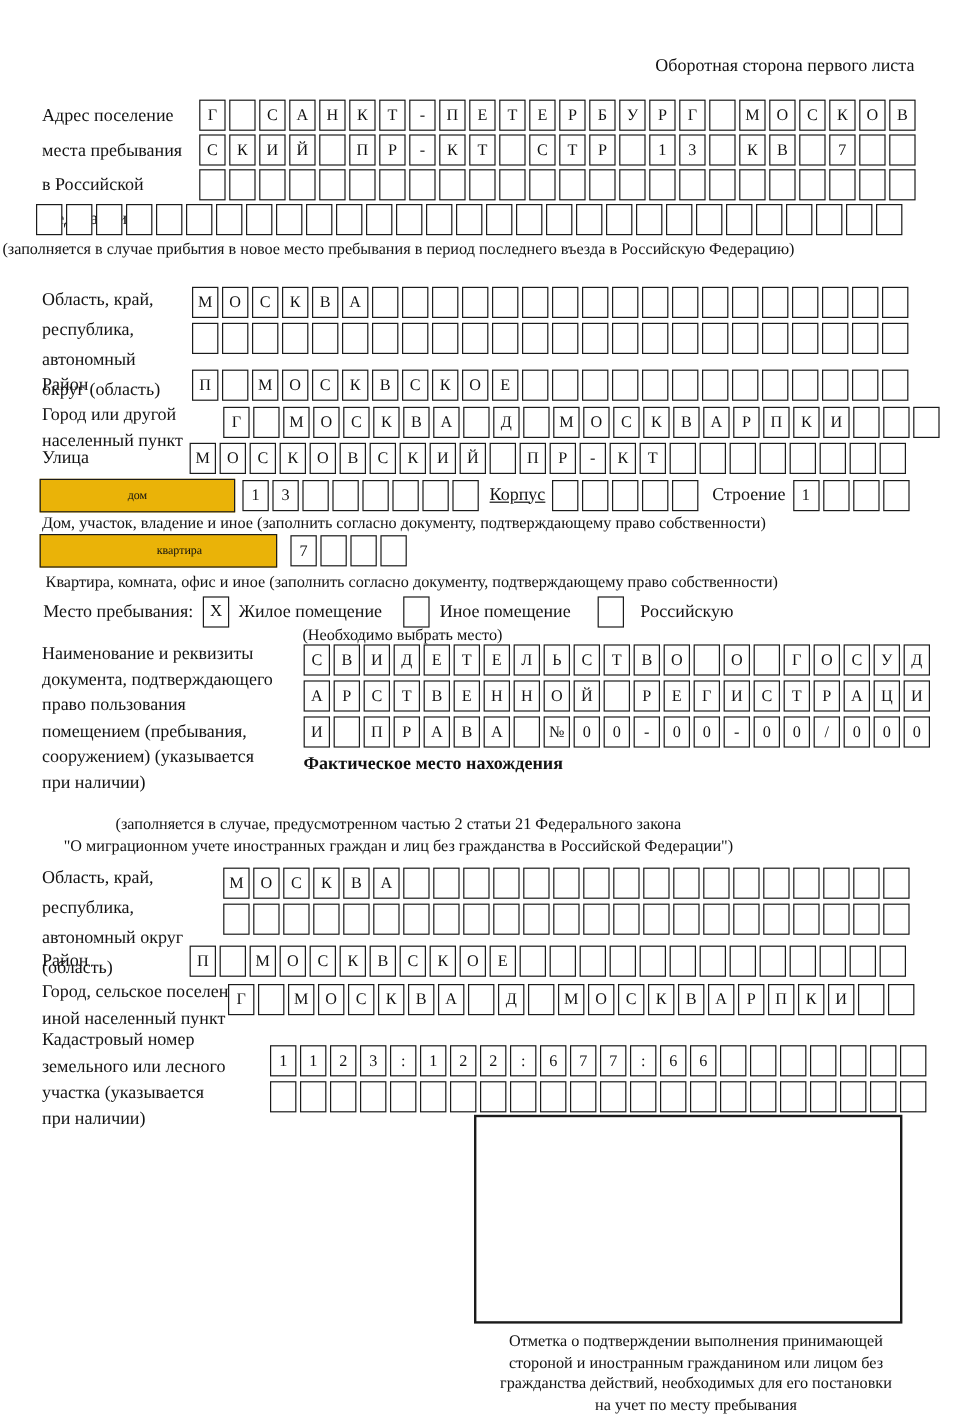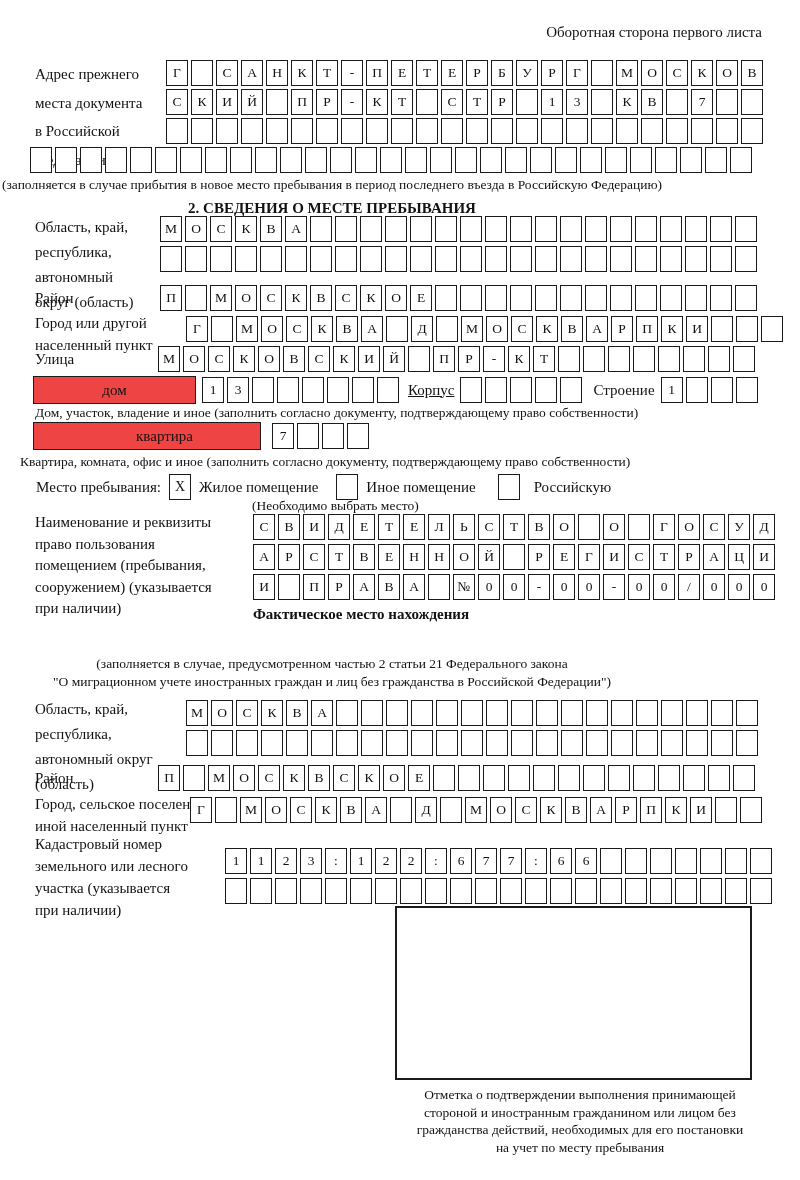--- a/index.html
+++ b/index.html
@@ -1,53 +1,53 @@
 <!DOCTYPE html>
 <html><head>
 <meta charset="utf-8">
 <style>
   html,body { margin:0; padding:0; background:#ffffff; }
   .page {
     position:relative; width:800px; height:1180px; background:#fff;
     font-family:"Liberation Serif","DejaVu Serif",serif; color:#121212; overflow:hidden;
   }
-  .abs { position:absolute; }
+  .abs { position:absolute;margin-top:23px; }
   .label { font-size:15px; line-height:25px; white-space:nowrap; }
   .lh22 { line-height:22px; }
   .note { font-size:13.5px; white-space:nowrap; }
   .center { left:0; width:664px; text-align:center; }
   .bold { font-weight:bold; }
   .cellrow { display:flex; gap:3px; }
   .cell {
     flex:0 0 22px; width:22px; height:26px; box-sizing:border-box;
     border:1.5px solid #1b1b1b; display:flex; align-items:center; justify-content:center;
     font-size:13.5px; line-height:1; background:#fff;
   }
   .wbox {
     box-sizing:border-box; height:28px; border:1.5px solid #1b1b1b;
-    display:flex; align-items:center; justify-content:center; font-size:15px; background:#ef4444;
+    display:flex; align-items:center; justify-content:center; font-size:10px; background:#eab308;
   }
   .chk {
     width:22px; height:26px; box-sizing:border-box; border:1.5px solid #1b1b1b;
     display:flex; align-items:center; justify-content:center; font-size:14px; background:#fff;
   }
   .inline-row { display:flex; align-items:center; }
   .stamp-box { box-sizing:border-box; border:2px solid #1b1b1b; background:#fff; }
   .caption { font-size:13.5px; line-height:17.5px; text-align:center; }
 </style>
 </head>
 <body>
 
 <div class="page">
 
   <div class="abs label" style="top:20px; right:38px;">Оборотная сторона первого листа</div>
 
   <div class="abs label" style="top:60px; left:35px; line-height:28.5px;">
-    <div>Адрес прежнего</div>
-    <div>места документа</div>
+    <div>Адрес поселение</div>
+    <div>места пребывания</div>
     <div>в Российской</div>
     <div>Федерации</div>
   </div>
 
   <div class="abs cellrow" style="top:60px; left:166px;">
       <div class="cell">Г</div>
       <div class="cell"></div>
       <div class="cell">С</div>
       <div class="cell">А</div>
       <div class="cell">Н</div>
@@ -150,21 +150,20 @@
       <div class="cell"></div>
       <div class="cell"></div>
       <div class="cell"></div>
       <div class="cell"></div>
       <div class="cell"></div>
       <div class="cell"></div>
     </div>
 
   <div class="abs note center" style="top:177px;">(заполняется в случае прибытия в новое место пребывания в период последнего въезда в Российскую Федерацию)</div>
 
-  <div class="abs label bold center" style="top:196px;">2. СВЕДЕНИЯ О МЕСТЕ ПРЕБЫВАНИЯ</div>
 
   <div class="abs label" style="top:215px; left:35px;">
     <div>Область, край,</div>
     <div>республика,</div>
     <div>автономный</div>
     <div>округ (область)</div>
   </div>
   <div class="abs cellrow" style="top:216px; left:160px;">
       <div class="cell">М</div>
       <div class="cell">О</div>
@@ -329,43 +328,44 @@
     <div class="cellrow">
         <div class="cell">1</div>
         <div class="cell"></div>
         <div class="cell"></div>
         <div class="cell"></div>
       </div>
   </div>
   <div class="abs note" style="top:405px; left:35px;">Дом, участок, владение и иное (заполнить согласно документу, подтверждающему право собственности)</div>
 
   <div class="abs inline-row" style="top:422px; left:33px;">
-    <div class="wbox" style="width:228px;padding-left:35px;">квартира</div>
+    <div class="wbox" style="width:198px;padding-left:35px;">квартира</div>
     <div class="cellrow" style="margin-left:11px;">
         <div class="cell">7</div>
         <div class="cell"></div>
         <div class="cell"></div>
         <div class="cell"></div>
       </div>
   </div>
-  <div class="abs note" style="top:454px; left:20px;text-align:right;">Квартира, комната, офис и иное (заполнить согласно документу, подтверждающему право собственности)</div>
+  <div class="abs note" style="top:454px; left:38px;text-align:right;">Квартира, комната, офис и иное (заполнить согласно документу, подтверждающему право собственности)</div>
 
   <div class="abs inline-row" style="top:474px; left:36px;">
     <div class="label">Место пребывания:</div>
     <div class="chk" style="margin-left:8px;">X</div>
     <div class="label" style="margin-left:8px;">Жилое помещение</div>
     <div class="chk" style="margin-left:18px;"></div>
     <div class="label" style="margin-left:8px;">Иное помещение</div>
     <div class="chk" style="margin-left:22px;"></div>
     <div class="label" style="margin-left:14px;">Российскую</div>
   </div>
   <div class="abs note" style="top:498px; left:252px;">(Необходимо выбрать место)</div>
 
   <div class="abs label" style="top:512px; left:35px; line-height:21.5px;">
     <div>Наименование и реквизиты</div>
+    <div>документа, подтверждающего</div>
     <div>право пользования</div>
     <div>помещением (пребывания,</div>
     <div>сооружением) (указывается</div>
     <div>при наличии)</div>
   </div>
   <div class="abs cellrow" style="top:514px; left:253px;">
       <div class="cell">С</div>
       <div class="cell">В</div>
       <div class="cell">И</div>
       <div class="cell">Д</div>

